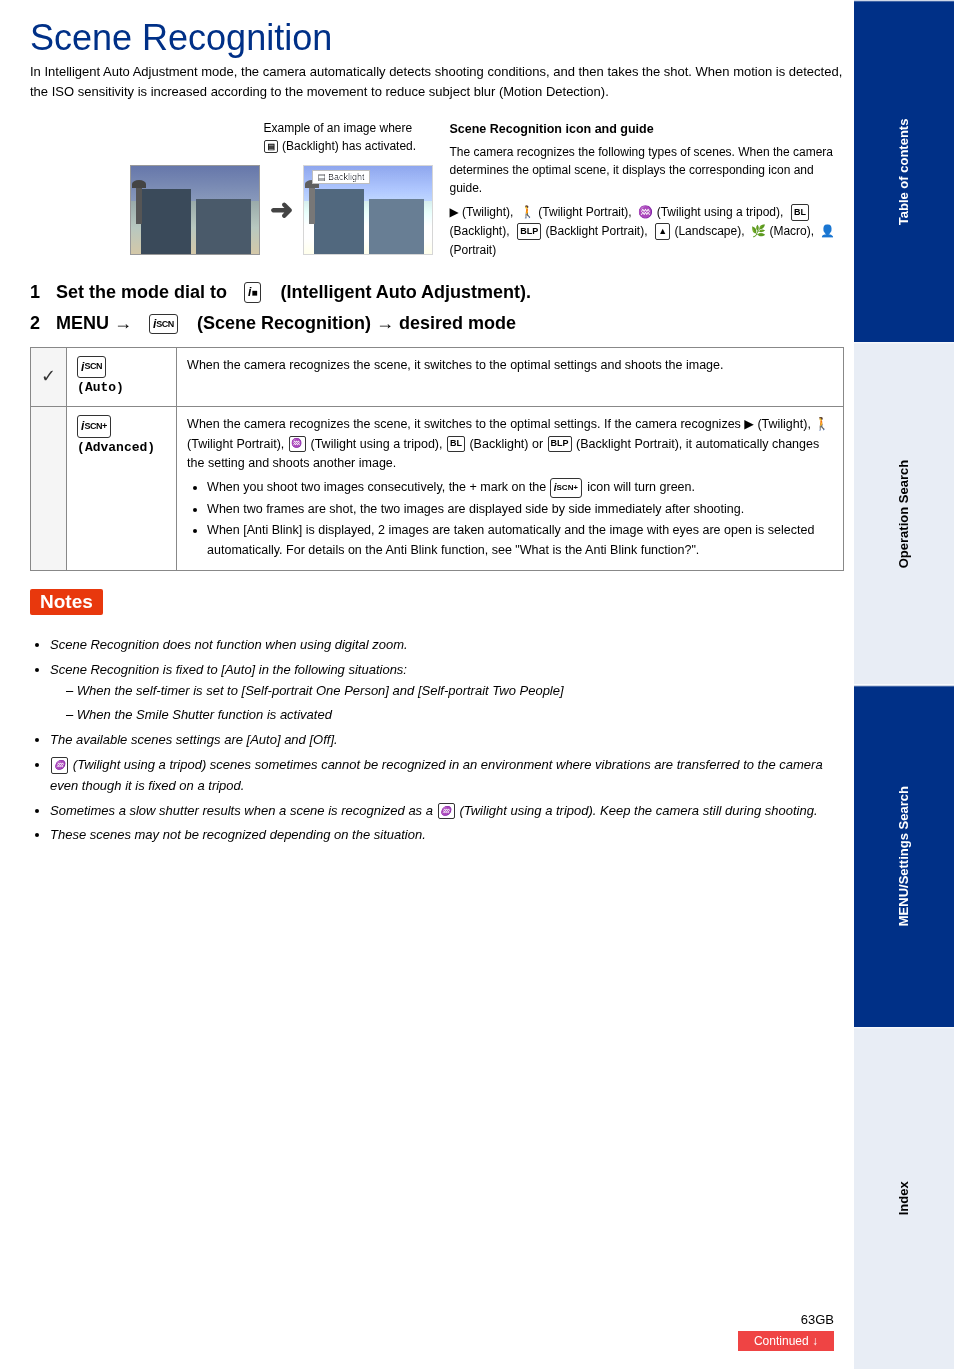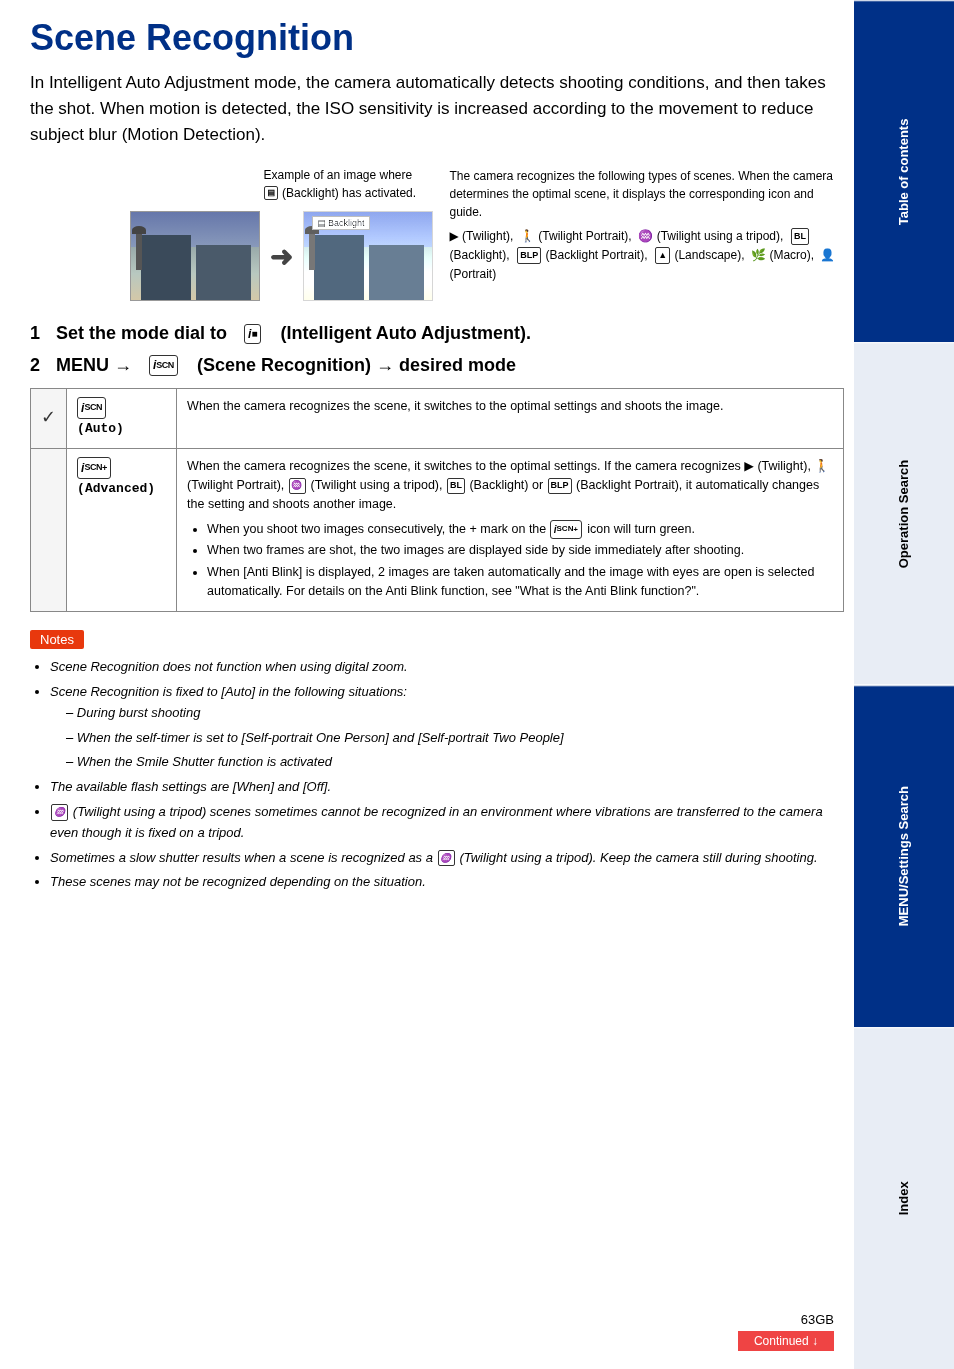--- a/index.html
+++ b/index.html
@@ -16,28 +16,28 @@
 
     .main-content {
       margin-left: 30px;
       margin-right: 110px;
       padding-top: 18px;
       padding-bottom: 40px;
     }
 
     h1.page-title {
       font-size: 36px;
-      font-weight: bold;
+      font-weight: normal;
       color: #003087;
-      margin-bottom: 12px;
+      margin-bottom: 4px;
       line-height: 1.1;
     }
 
     .intro-text {
-      font-size: 17px;
+      font-size: 13px;
       line-height: 1.55;
       margin-bottom: 18px;
     }
 
     
     .example-section {
       display: flex;
       gap: 16px;
       margin-bottom: 20px;
       align-items: flex-start;
@@ -183,25 +183,25 @@
 
     
     .notes-section {
       margin-top: 18px;
     }
 
     .notes-badge {
       display: inline-block;
       background: #e8380d;
       color: #fff;
-      font-weight: normal;
-      font-size: 13px;
+      font-weight: bold;
+      font-size: 19px;
       padding: 2px 10px;
       border-radius: 2px;
-      margin-bottom: 8px;
+      margin-bottom: 20px;
     }
 
     .notes-list {
       list-style: disc;
       padding-left: 20px;
       font-size: 13px;
       line-height: 1.6;
     }
 
     .notes-list li {
@@ -417,20 +417,21 @@
           <div class="lamp"></div>
           <div class="backlight-label">
             <span style="font-size:9px;">▤</span>
             <span>Backlight</span>
           </div>
         </div>
       </div>
     </div>
 
     <div class="scene-recognition-box" style="margin-top:0;">
+      <div class="sr-title">Scene Recognition icon and guide</div>
       <div style="font-size:12px;line-height:1.5;margin-bottom:6px;">The camera recognizes the following types of scenes. When the camera determines the optimal scene, it displays the corresponding icon and guide.</div>
       <div class="sr-icons-row" style="font-size:12px;line-height:1.6;">
         <span>▶</span> (Twilight),&nbsp;
         <span>🚶</span> (Twilight Portrait),&nbsp;
         <span>♒</span> (Twilight using a tripod),&nbsp;
         <span class="inline-icon" style="font-size:9px;">BL</span> (Backlight),&nbsp;
         <span class="inline-icon" style="font-size:9px;">BLP</span> (Backlight Portrait),&nbsp;
         <span class="inline-icon" style="font-size:9px;">▲</span> (Landscape),&nbsp;
         <span>🌿</span> (Macro),&nbsp;
         <span>👤</span> (Portrait)
@@ -505,26 +506,25 @@
       </tr>
     </tbody>
   </table>
 
   <div class="notes-section">
     <span class="notes-badge">Notes</span>
     <ul class="notes-list">
       <li>Scene Recognition does not function when using digital zoom.</li>
       <li>Scene Recognition is fixed to [Auto] in the following situations:
         <ul class="sub-list">
-          <li>During burst shooting</li>
           <li>When the self-timer is set to [Self-portrait One Person] and [Self-portrait Two People]</li>
           <li>When the Smile Shutter function is activated</li>
         </ul>
       </li>
-      <li>The available flash settings are [When] and [Off].</li>
+      <li>The available scenes settings are [Auto] and [Off].</li>
       <li><span class="inline-icon" style="font-size:9px;">♒</span> (Twilight using a tripod) scenes sometimes cannot be recognized in an environment where vibrations are transferred to the camera even though it is fixed on a tripod.</li>
       <li>Sometimes a slow shutter results when a scene is recognized as a <span class="inline-icon" style="font-size:9px;">♒</span> (Twilight using a tripod). Keep the camera still during shooting.</li>
       <li>These scenes may not be recognized depending on the situation.</li>
     </ul>
   </div>
 
 </div>
 
 <div class="footer">
   <div class="page-num">63GB</div>

